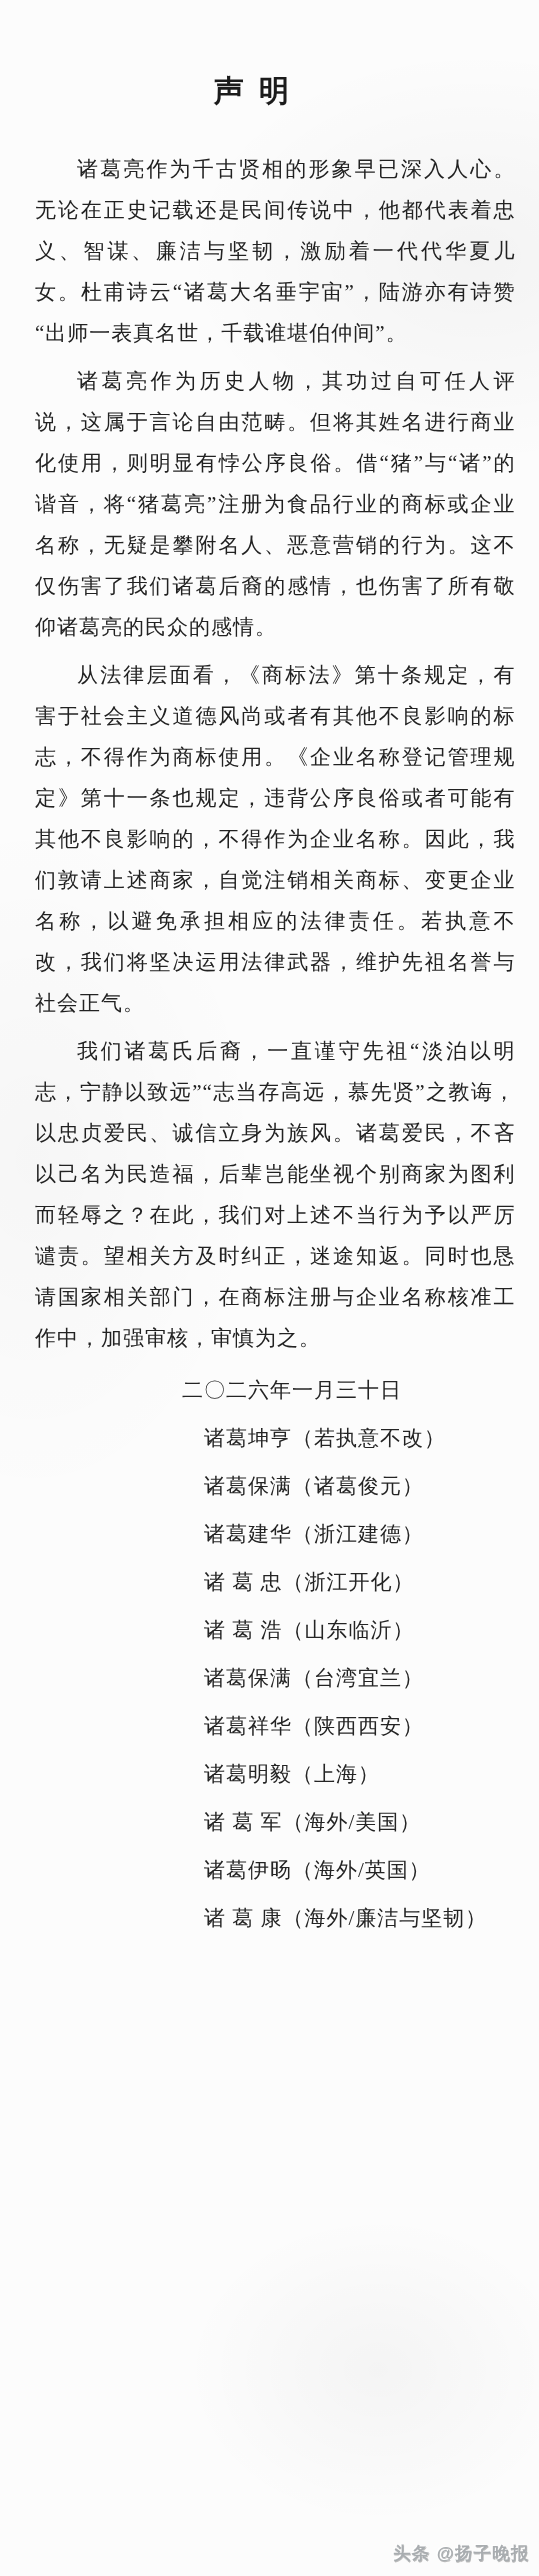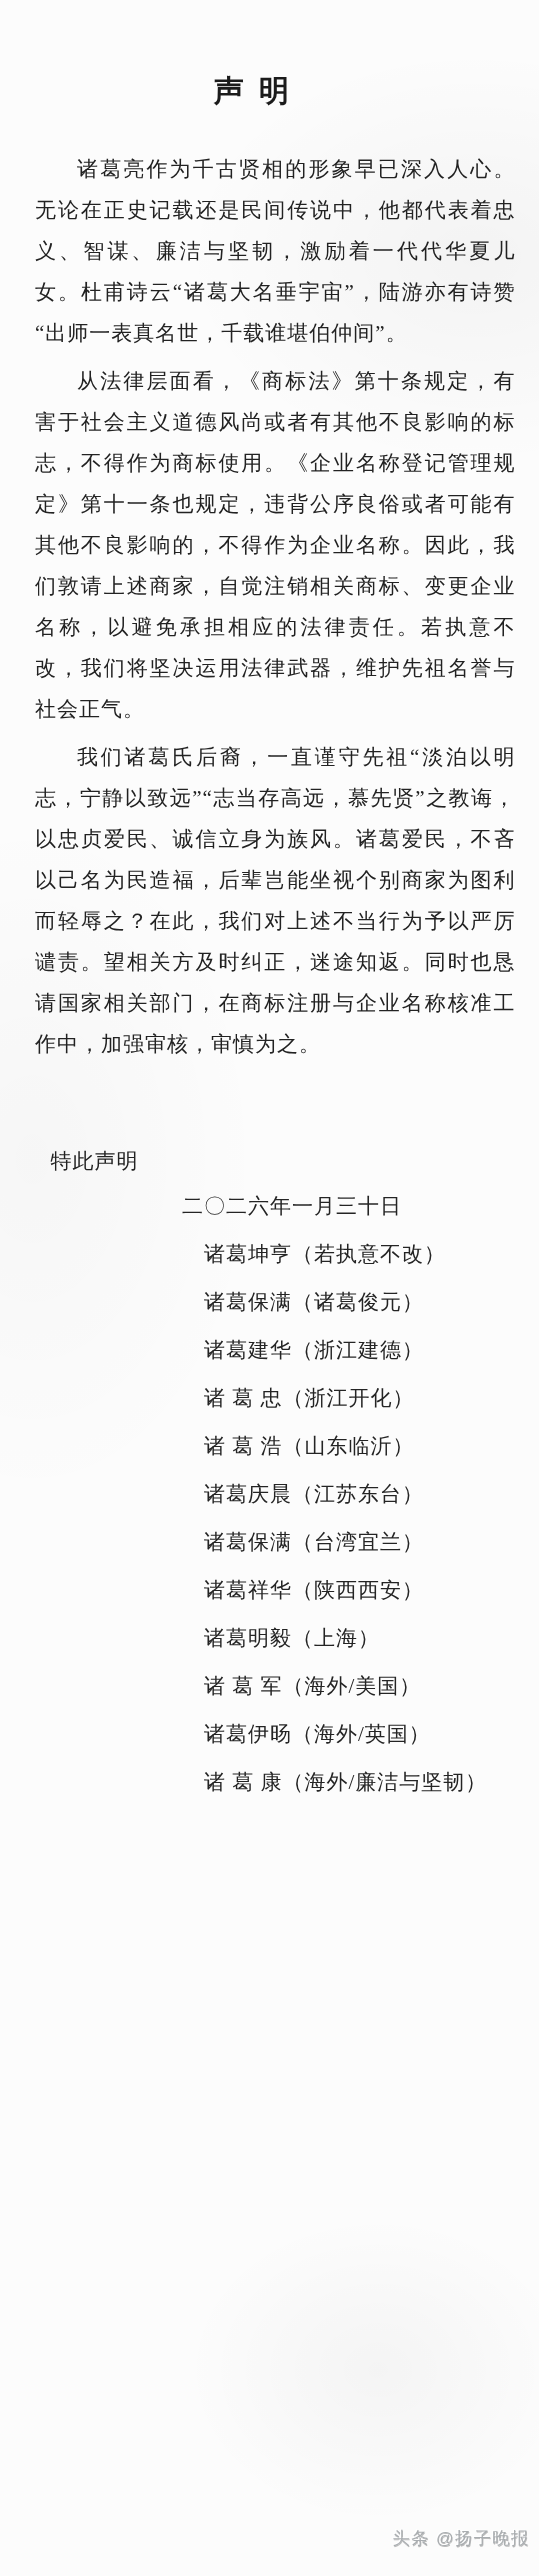--- a/index.html
+++ b/index.html
@@ -62,50 +62,49 @@
   }
   .sign-row.signoff {
     margin-left: 147px;
   }
   .sign-row.name {
     margin-left: 169px;
   }
   .watermark {
     position: absolute;
     right: 10.3px;
-    bottom: 26px;
+    bottom: 11px;
     font-family: "Liberation Sans", "DejaVu Sans", sans-serif;
     font-size: 17.4px;
-    font-weight: 400;
+    font-weight: 700;
     letter-spacing: 1.3px;
     color: #a9adb0;
     text-shadow: -1.3px -1.3px 0.6px rgba(255,255,255,0.95), 0.6px 0.6px 0.6px rgba(110,110,110,0.45);
   }
 </style>
 </head>
 <body>
 
 <div class="page">
 
   <h1 class="title">声 明</h1>
 
   <p class="para">诸葛亮作为千古贤相的形象早已深入人心。无论在正史记载还是民间传说中，他都代表着忠义、智谋、廉洁与坚韧，激励着一代代华夏儿女。杜甫诗云“诸葛大名垂宇宙”，陆游亦有诗赞“出师一表真名世，千载谁堪伯仲间”。</p>
+  <p class="para">诸葛亮作为历史人物，其功过自可任人评说，这属于言论自由范畴。但将其姓名进行商业化使用，则明显有悖公序良俗。借“猪”与“诸”的谐音，将“猪葛亮”注册为食品行业的商标或企业名称，无疑是攀附名人、恶意营销的行为。这不仅伤害了我们诸葛后裔的感情，也伤害了所有敬仰诸葛亮的民众的感情。</p>
   <p class="para">从法律层面看，《商标法》第十条规定，有害于社会主义道德风尚或者有其他不良影响的标志，不得作为商标使用。《企业名称登记管理规定》第十一条也规定，违背公序良俗或者可能有其他不良影响的，不得作为企业名称。因此，我们敦请上述商家，自觉注销相关商标、变更企业名称，以避免承担相应的法律责任。若执意不改，我们将坚决运用法律武器，维护先祖名誉与社会正气。</p>
   <p class="para">我们诸葛氏后裔，一直谨守先祖“淡泊以明志，宁静以致远”“志当存高远，慕先贤”之教诲，以忠贞爱民、诚信立身为族风。诸葛爱民，不吝以己名为民造福，后辈岂能坐视个别商家为图利而轻辱之？在此，我们对上述不当行为予以严厉谴责。望相关方及时纠正，迷途知返。同时也恳请国家相关部门，在商标注册与企业名称核准工作中，加强审核，审慎为之。</p>
 
-  <p class="closing">特此声明</p>
 
   <div class="sign-block">
     <div class="sign-row signoff">二〇二六年一月三十日</div>
     <div class="sign-row name">诸葛坤亨（若执意不改）</div>
     <div class="sign-row name">诸葛保满（诸葛俊元）</div>
     <div class="sign-row name">诸葛建华（浙江建德）</div>
     <div class="sign-row name">诸 葛 忠（浙江开化）</div>
     <div class="sign-row name">诸 葛 浩（山东临沂）</div>
-    <div class="sign-row name">诸葛庆晨（江苏东台）</div>
     <div class="sign-row name">诸葛保满（台湾宜兰）</div>
     <div class="sign-row name">诸葛祥华（陕西西安）</div>
     <div class="sign-row name">诸葛明毅（上海）</div>
     <div class="sign-row name">诸 葛 军（海外/美国）</div>
     <div class="sign-row name">诸葛伊旸（海外/英国）</div>
     <div class="sign-row name">诸 葛 康（海外/廉洁与坚韧）</div>
   </div>
 
   <div class="watermark">头条 @扬子晚报</div>
 

